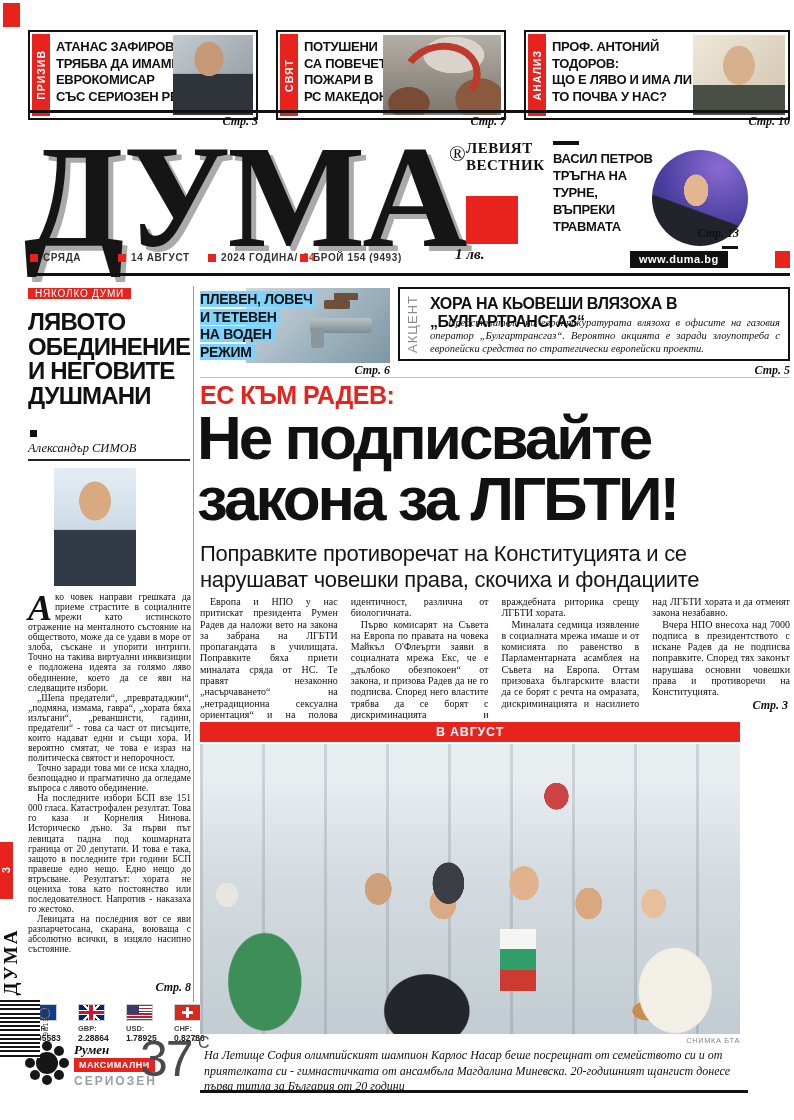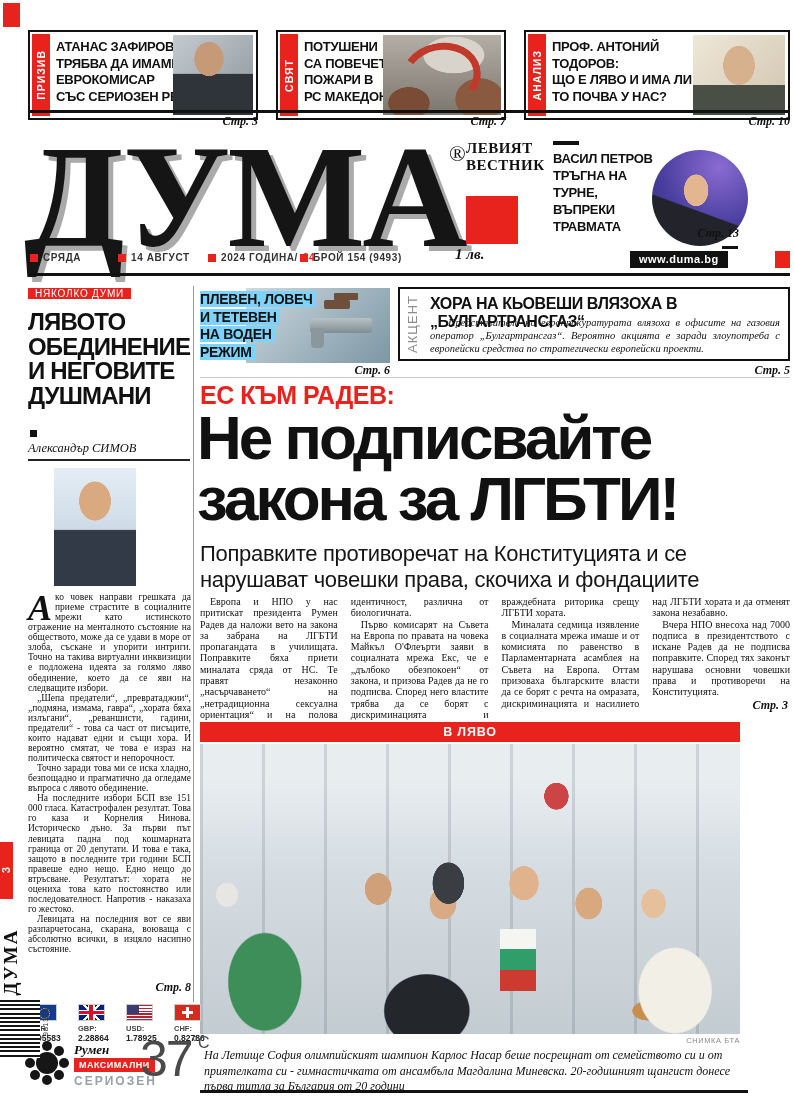--- a/index.html
+++ b/index.html
@@ -357,21 +357,21 @@
   <div class="abs subhead">Поправките противоречат на Конституцията и се нарушават човешки права, скочиха и фондациите</div>
   <div class="abs lead-body">
     <p>Европа и НПО у нас притискат президента Румен Радев да наложи вето на закона за забрана на ЛГБТИ пропагандата в училищата. Поправките бяха приети миналата сряда от НС. Те правят незаконно „насърчаването“ на „нетрадиционна сексуална ориентация“ и на полова идентичност, различна от биологичната.</p>
     <p>Първо комисарят на Съвета на Европа по правата на човека Майкъл О'Флеърти заяви в социалната мрежа Екс, че е „дълбоко обезпокоен“ от закона, и призова Радев да не го подписва. Според него властите трябва да се борят с дискриминацията и враждебната риторика срещу ЛГБТИ хората.</p>
     <p>Миналата седмица изявление в социалната мрежа имаше и от комисията по равенство в Парламентарната асамблея на Съвета на Европа. Оттам призоваха българските власти да се борят с речта на омразата, дискриминацията и насилието над ЛГБТИ хората и да отменят закона незабавно.</p>
     <p>Вчера НПО внесоха над 7000 подписа в президентството с искане Радев да не подписва поправките. Според тях законът нарушава основни човешки права и противоречи на Конституцията.</p>
   </div>
   <div class="abs page-label lead-page">Стр. 3</div>
 
   <div class="abs vk-bar red">
-    <span>В ЛЯВО</span>
+    <span>В АВГУСТ</span>
   </div>
   <div class="abs photo-main"></div>
   <div class="abs credit">СНИМКА БТА</div>
   <div class="abs caption">На Летище София олимпийският шампион Карлос Насар беше посрещнат от семейството си и от приятелката си - гимнастичката от ансамбъла Магдалина Миневска. 20-годишният щангист донесе първа титла за България от 20 години</div>
   <div class="abs caption-rule"></div>
 
   <div class="abs cur" style="left:30px;">
     <div class="flag flag-eu"></div>
     <div class="code">EUR:</div>
     <div class="rate">1.95583</div>

